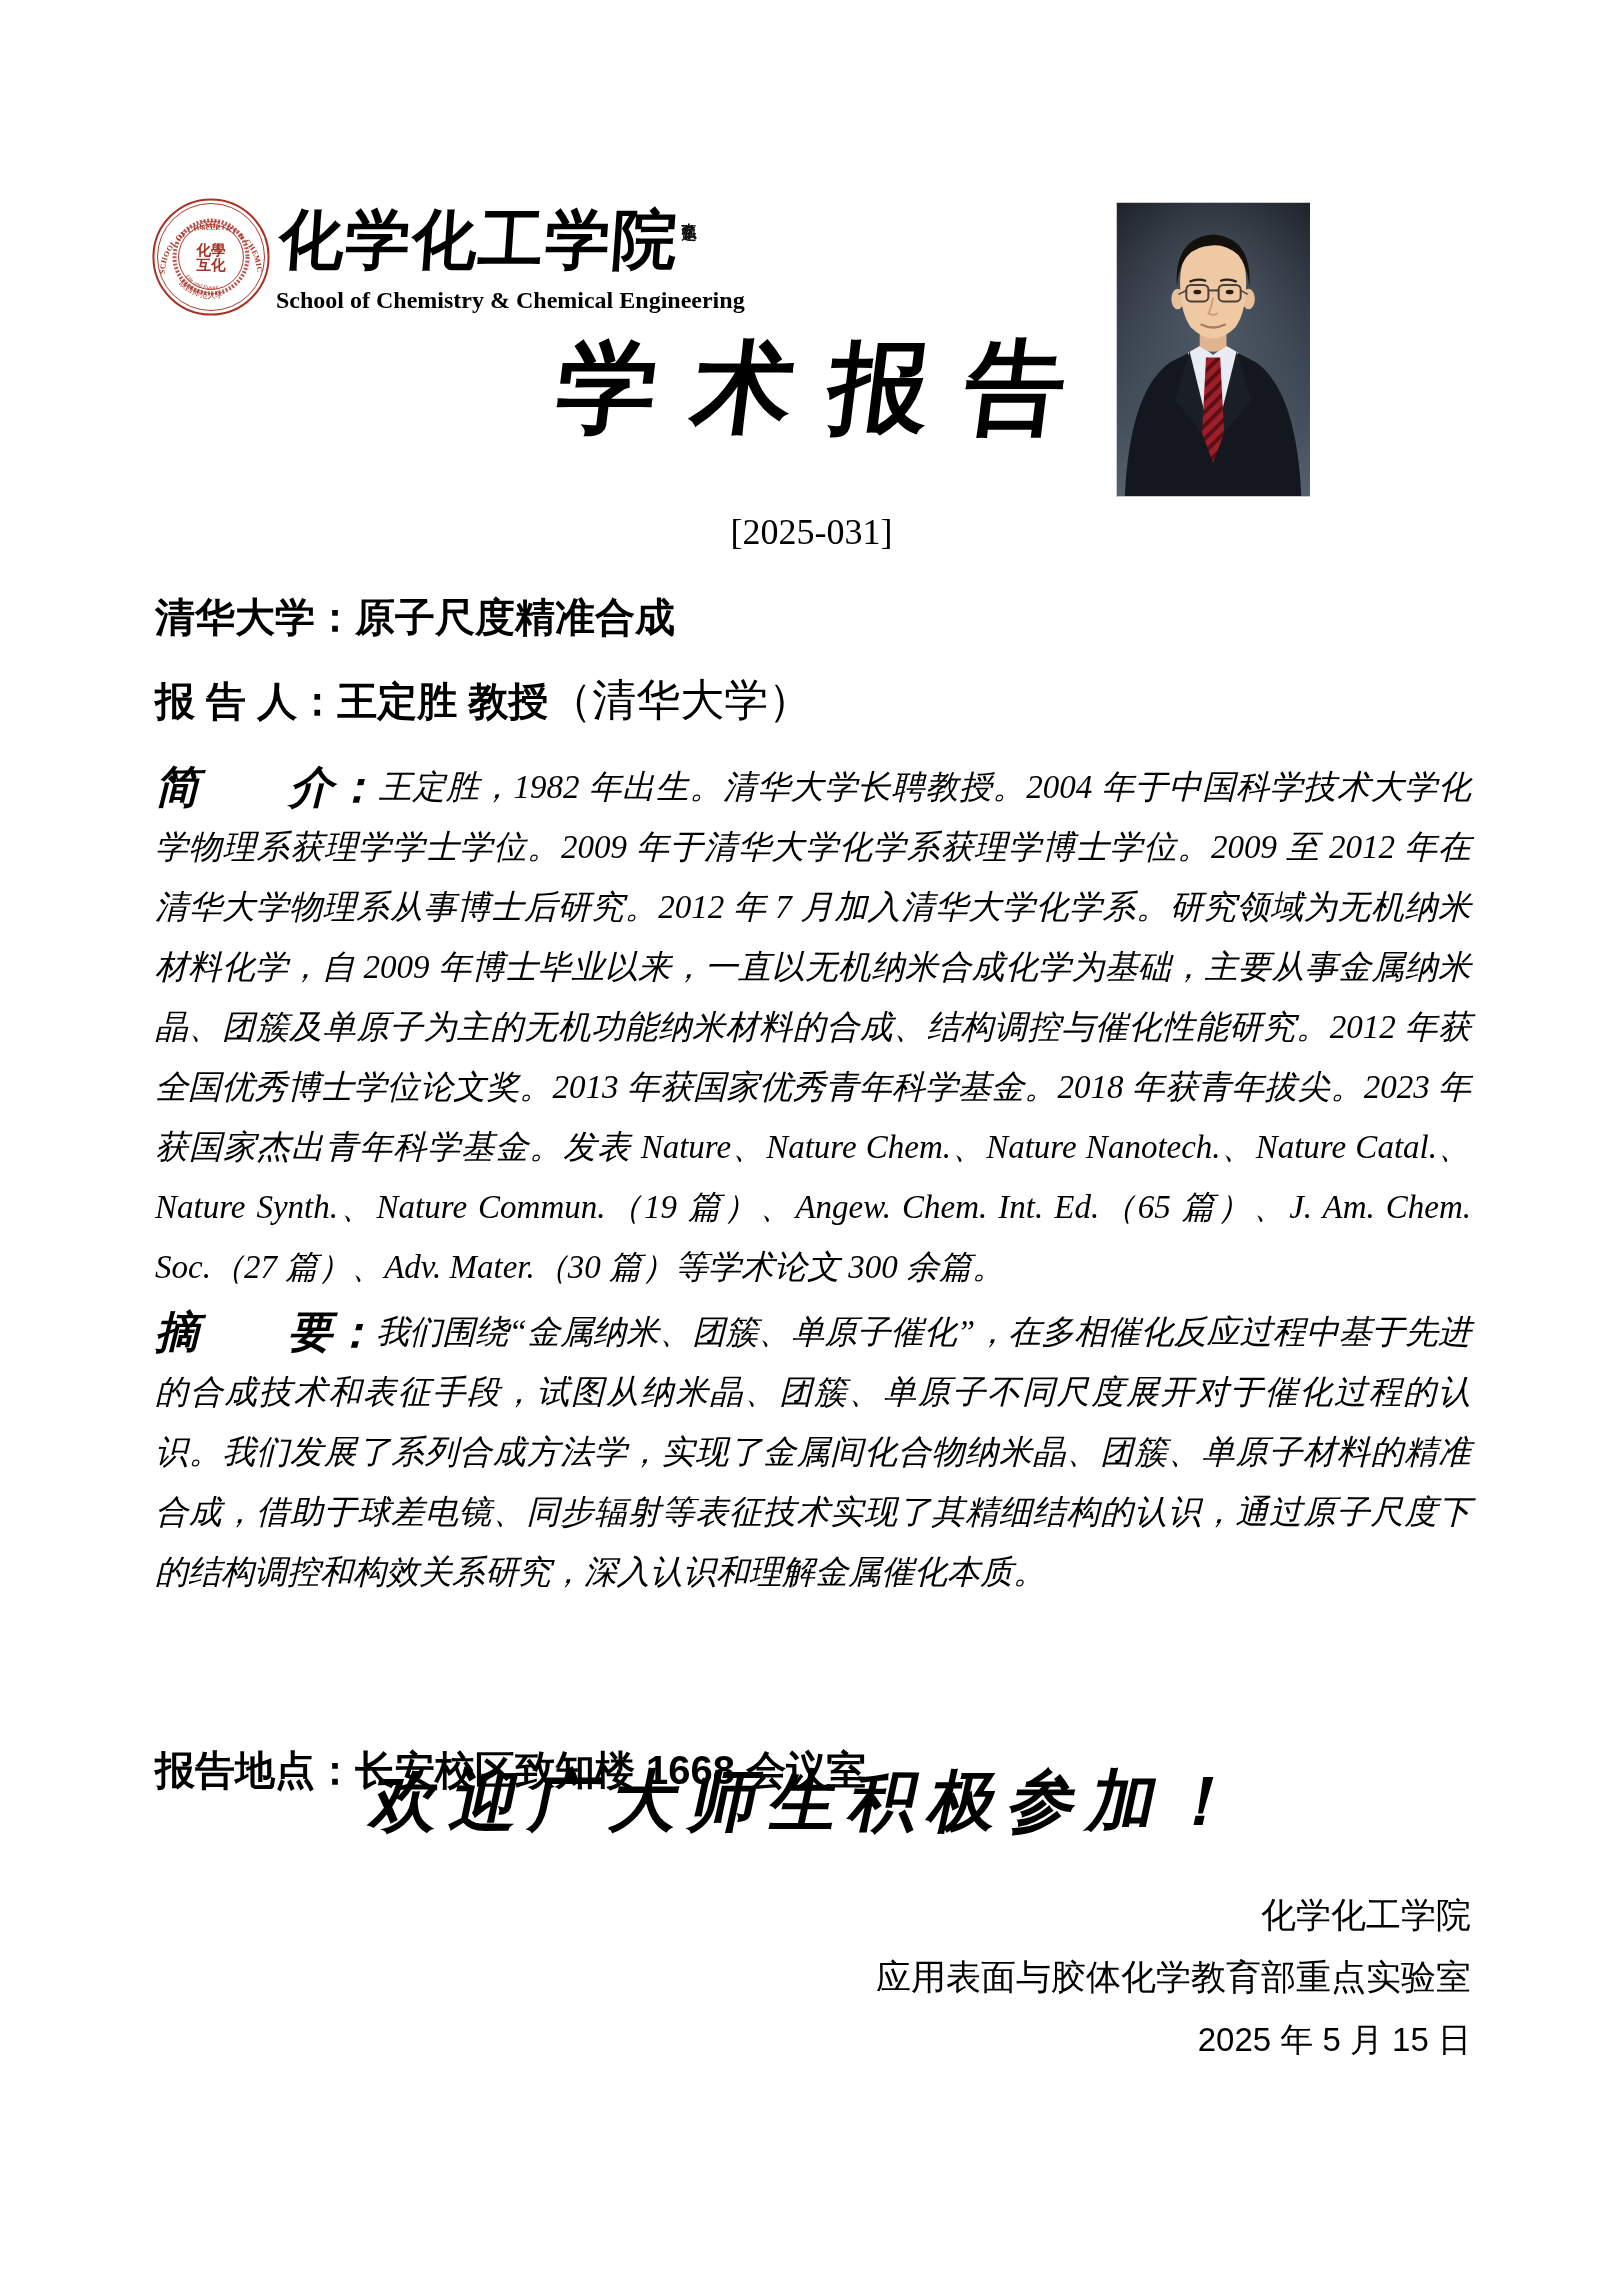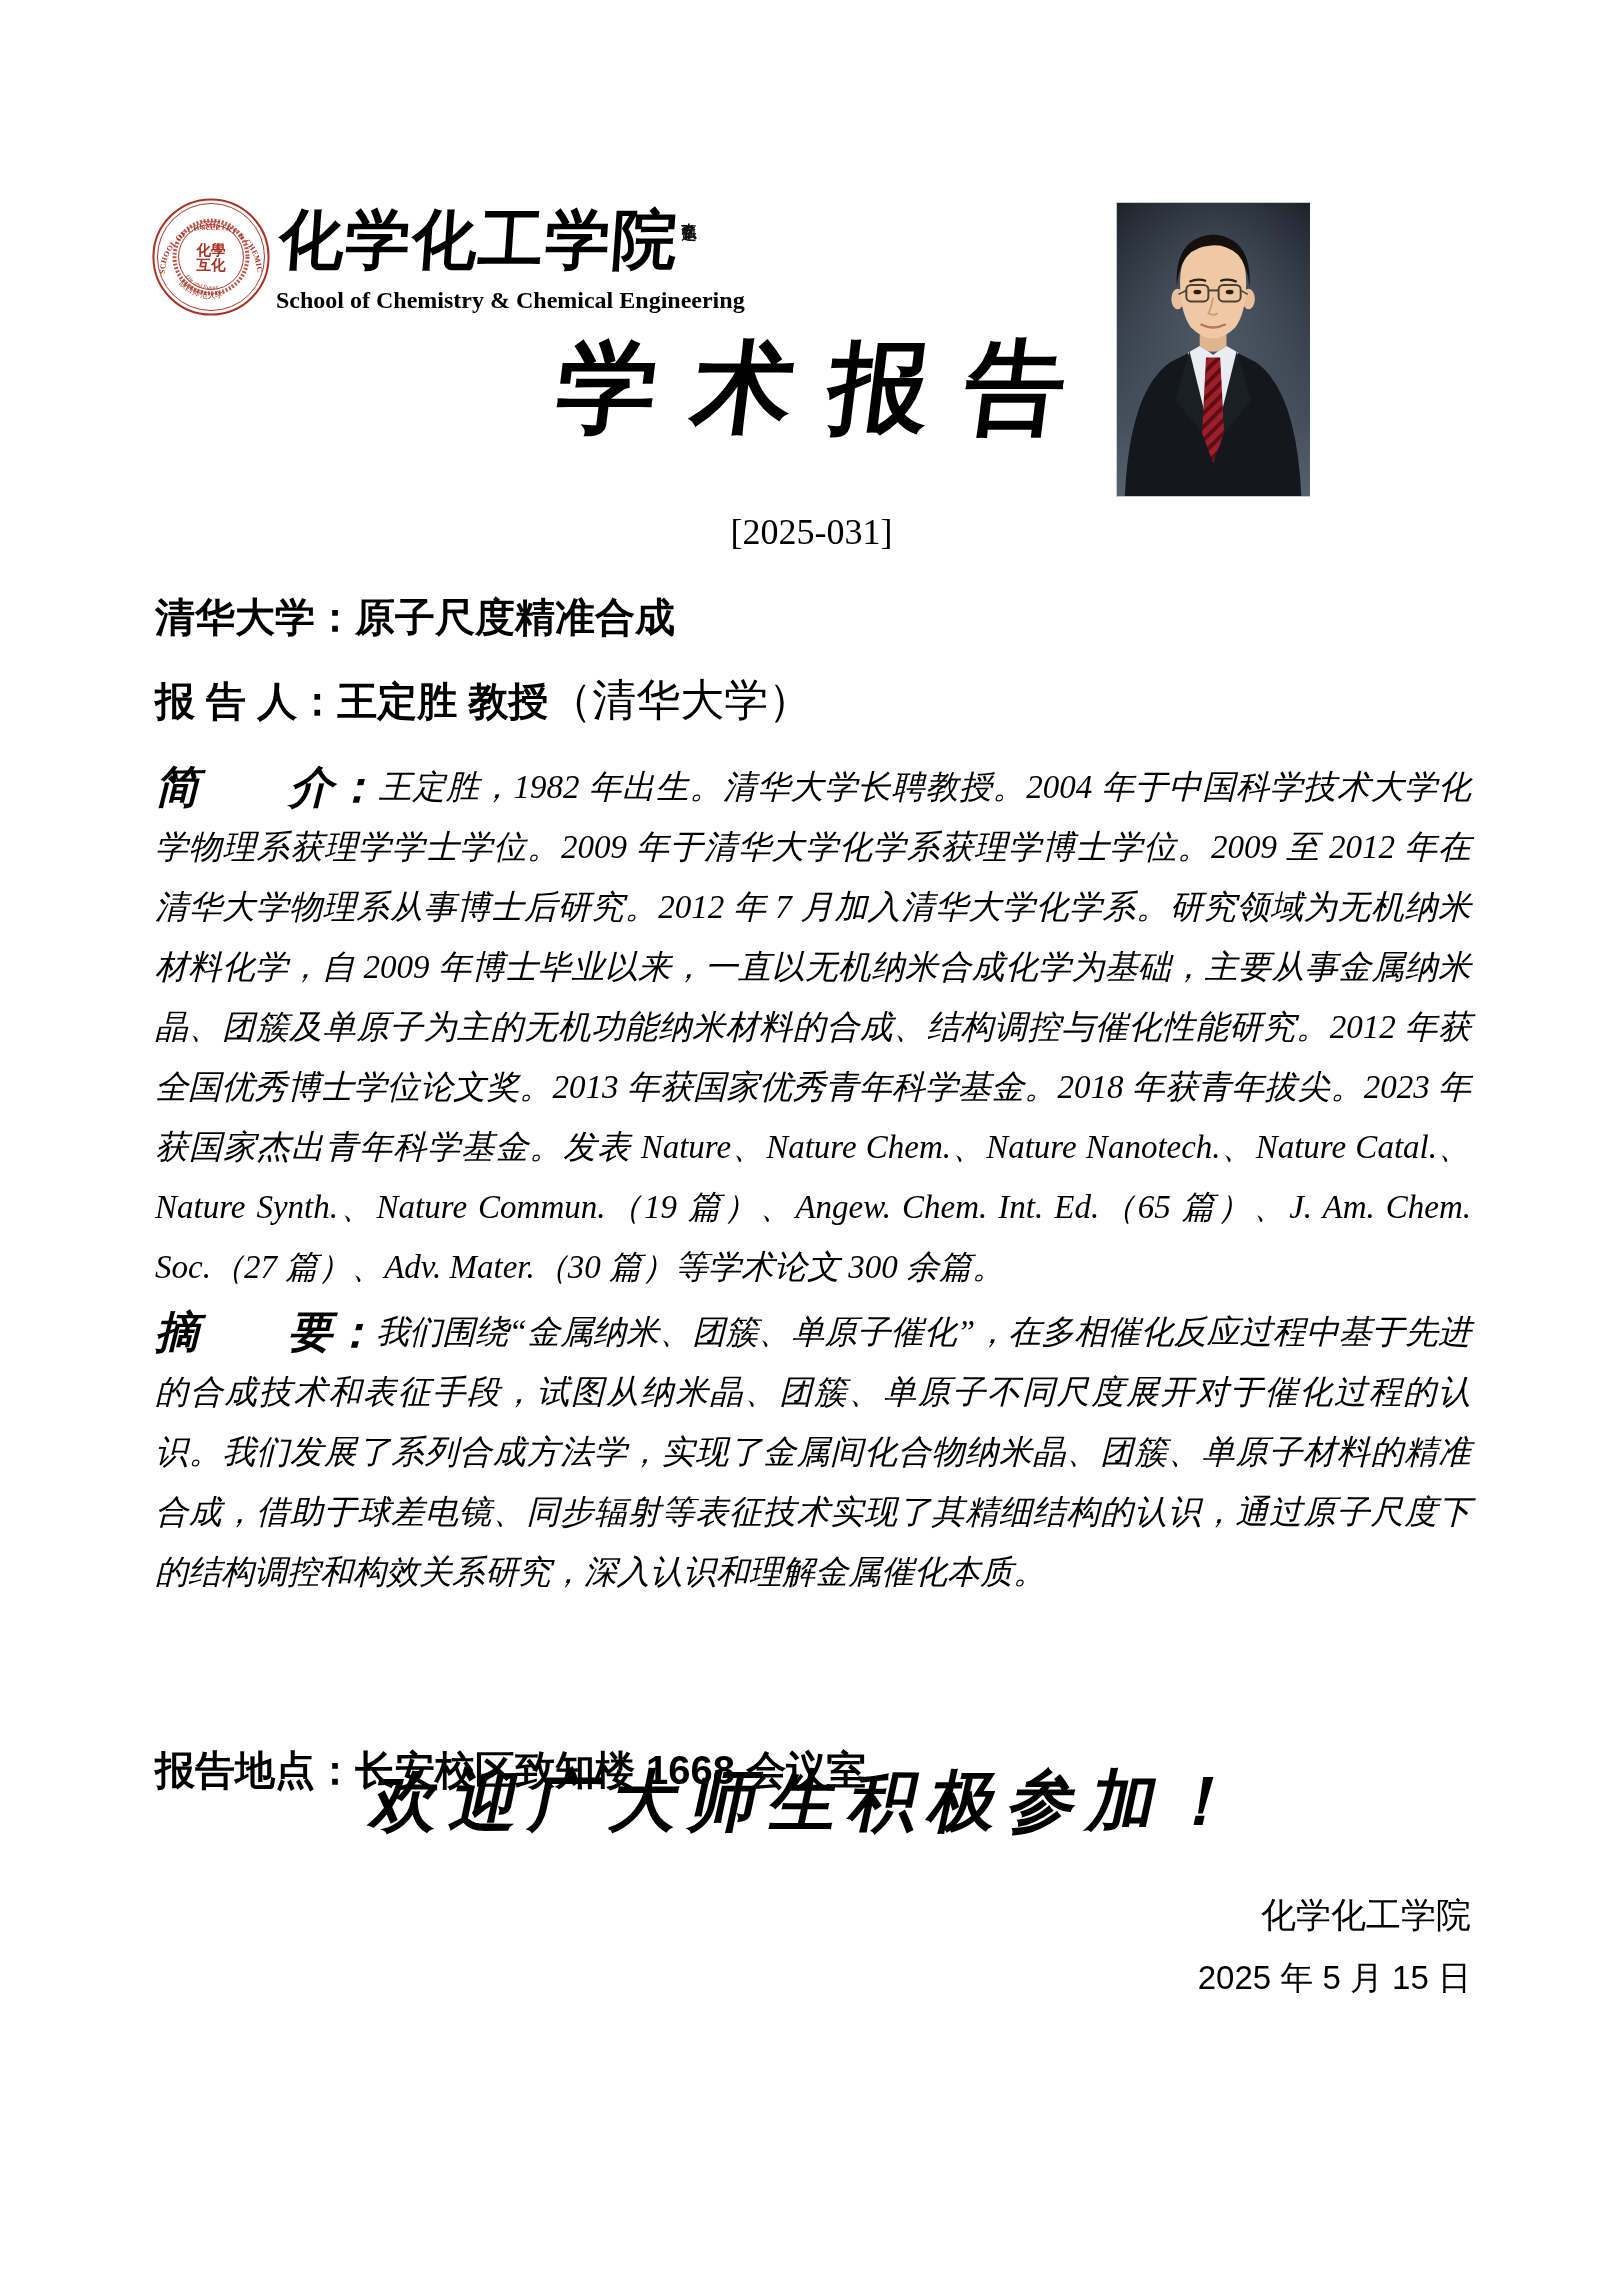--- a/index.html
+++ b/index.html
@@ -215,17 +215,18 @@
 
 
   <div class="row row-venue">
     <span class="hlabel">报告地点：</span><span class="hvalue">长安校区致知楼 1668 会议室</span>
   </div>
 
   <div class="welcome">欢迎广大师生积极参加！</div>
 
   <div class="footer">
     <div>化学化工学院</div>
+    <div>应用表面与胶体化学教育部重点实验室</div>
     <div class="date-line">2025 年 5 月 15 日</div>
   </div>
 
 </div>
 
 
 </body></html>

